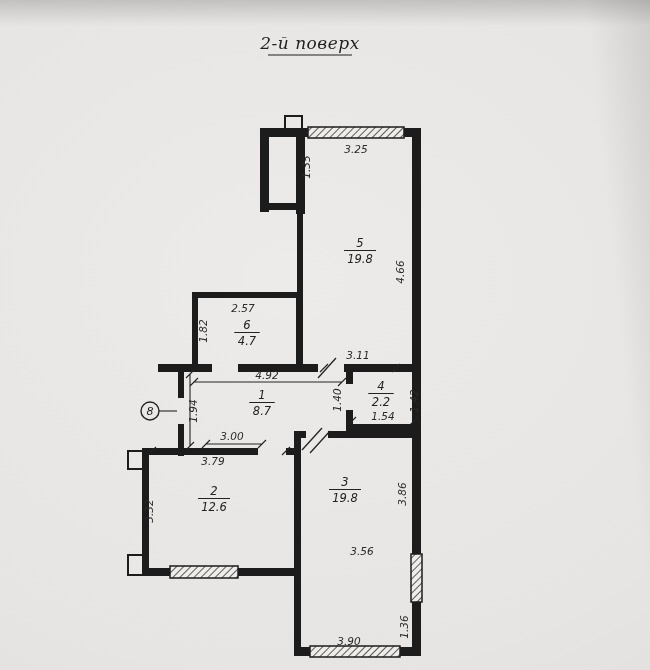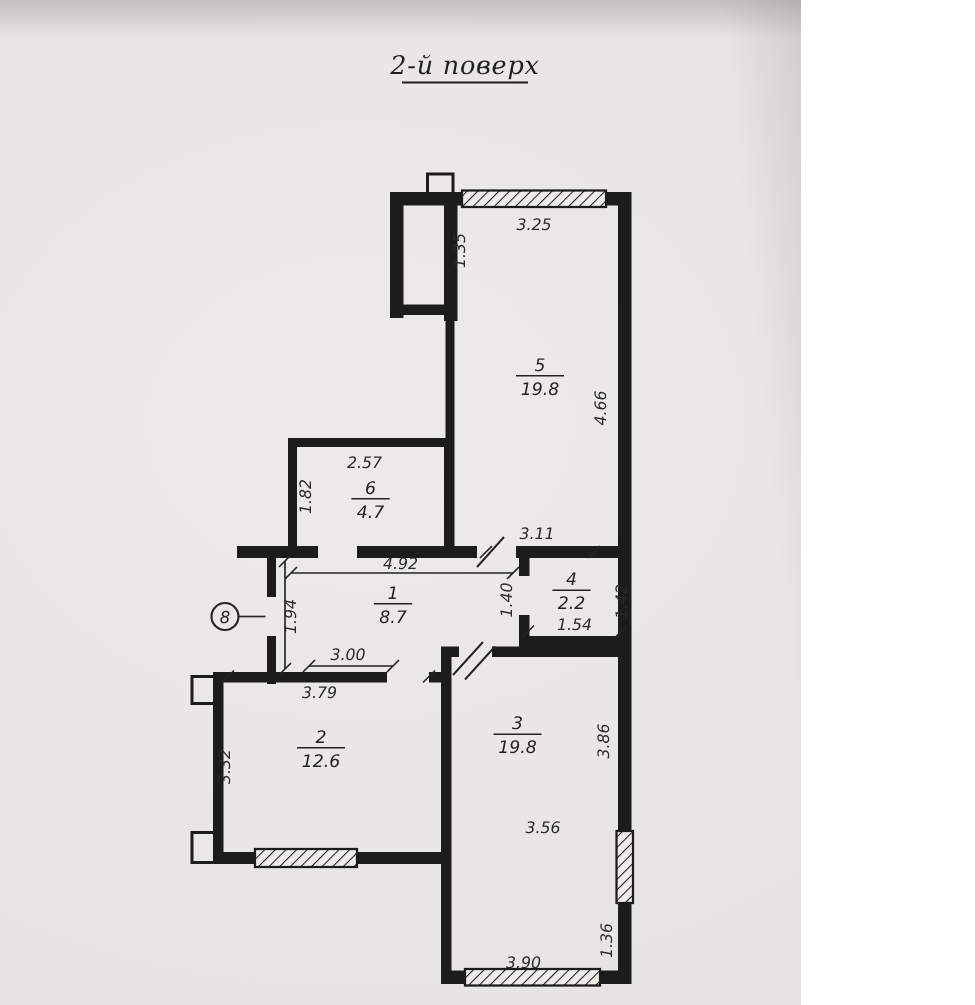--- a/index.html
+++ b/index.html
@@ -1,17 +1,17 @@
 <!DOCTYPE html>
 <html><head>
 <meta charset="utf-8">
 <style>
   html,body{margin:0;padding:0;}
   .page{
-    position:relative;width:534px;height:670px;overflow:hidden;
+    position:relative;width:650px;height:670px;overflow:hidden;
     background:
       linear-gradient(180deg, rgba(110,108,106,.30) 0px, rgba(110,108,106,0) 26px),
       linear-gradient(264deg, rgba(0,0,0,.10), rgba(0,0,0,0) 9%),
       radial-gradient(900px 700px at 45% 42%, #edebe9 0%, #e7e5e3 55%, #dcdad8 100%);
   }
   svg{position:absolute;left:0;top:0;}
   .walls{fill:#1c1c1c;stroke:none;}
   .hollow{fill:#eae8e6;stroke:#1c1c1c;stroke-width:2;}
   .window{fill:url(#hatch);stroke:#1c1c1c;stroke-width:1.5;}
   .marks{stroke:#242424;stroke-width:1.1;fill:none;}

